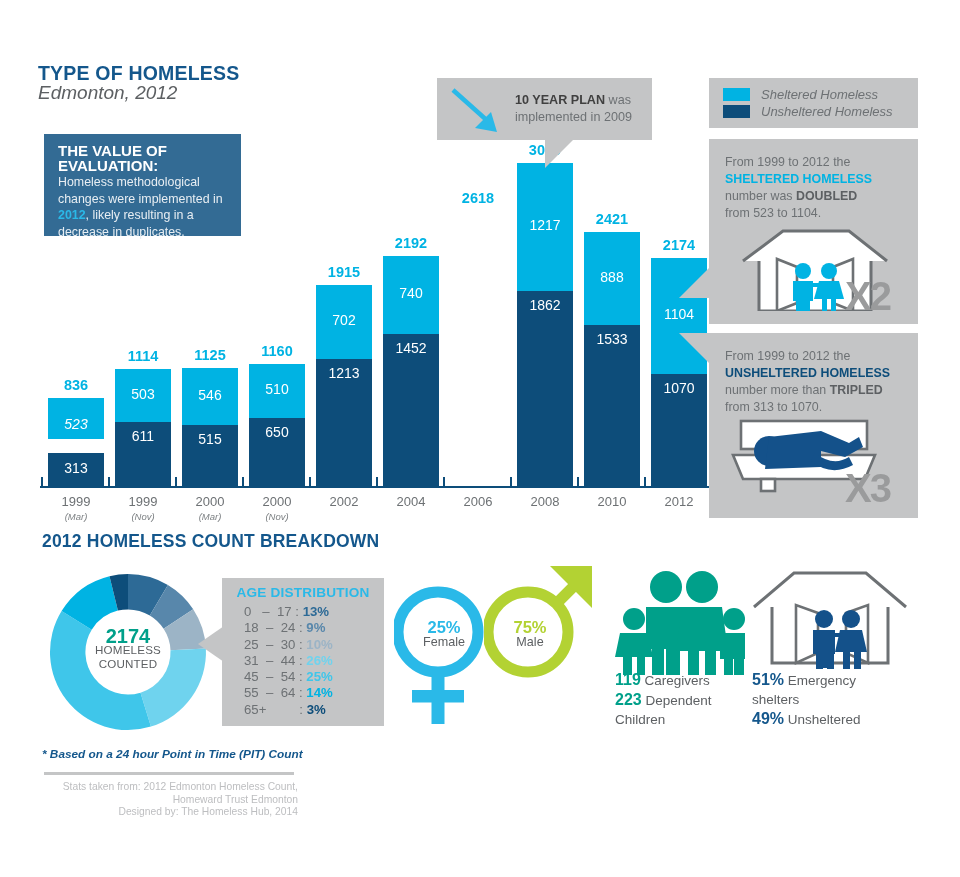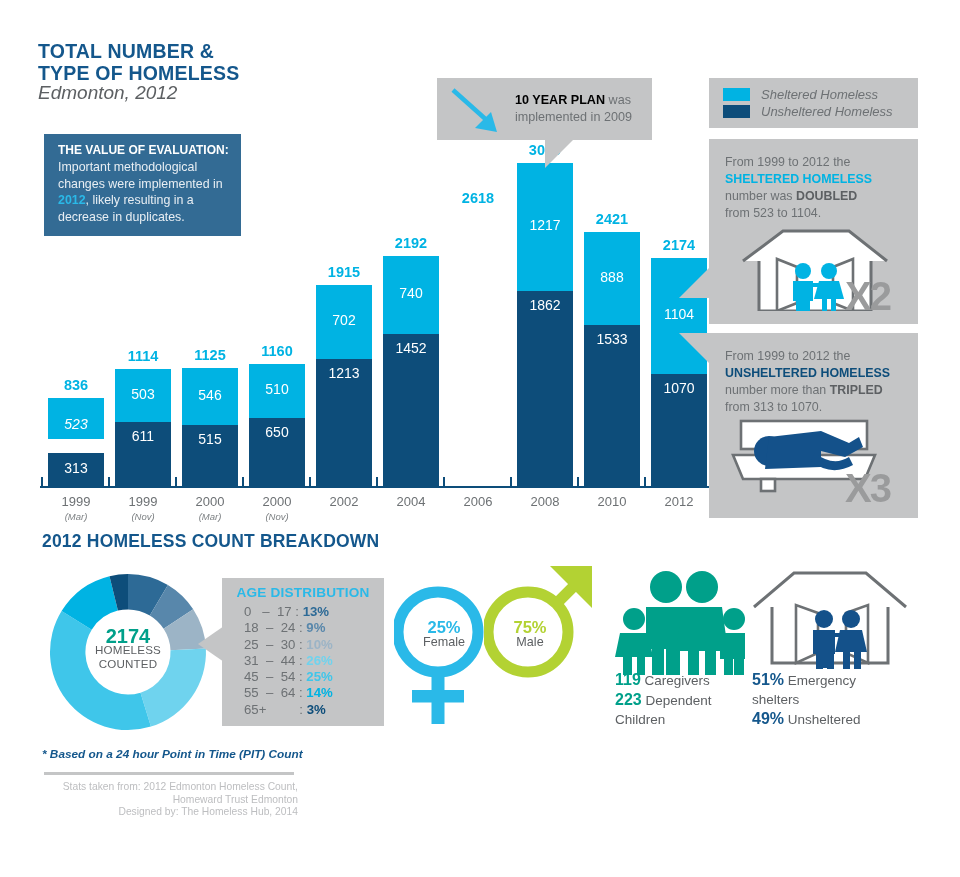--- a/index.html
+++ b/index.html
@@ -22,21 +22,21 @@
     font-size: 19px; font-style: italic; color: #5d6063;
   }
 
   
   .eval-box {
     position: absolute; left: 44px; top: 134px;
     width: 197px; height: 102px;
     background: #336b94; padding: 9px 12px 0 14px;
   }
   .eval-head {
-    font-size: 12px; font-weight: bold; color: #ffffff; line-height: 15px;
+    font-size: 15px; font-weight: bold; color: #ffffff; line-height: 15px;
   }
   .eval-body {
     font-size: 12.4px; color: #e8eef3; line-height: 16.5px; margin-top: 1px;
   }
   .eval-body .hl { color: #2ab9e8; font-weight: bold; }
 
   
   #chart { position: absolute; left: 0; top: 0; width: 700px; height: 530px; }
   .bar-group { position: absolute; bottom: 0; padding-left: 28px; }
   .seg { position: absolute; left: 0; width: 100%; }
@@ -70,21 +70,21 @@
   .legend-txt { font-size: 13px; font-style: italic; color: #6d7174; }
 
   .callout-10y {
     position: absolute; left: 437px; top: 78px; width: 215px; height: 62px;
     background: #c4c5c6;
   }
   .callout-10y .txt {
     position: absolute; left: 78px; top: 14px; font-size: 12.6px;
     color: #6d7174; line-height: 17px;
   }
-  .callout-10y .txt b { color: #000000; }
+  .callout-10y .txt b { color: #404040; }
   .tail { position: absolute; width: 0; height: 0; }
 
   .mult-x {
     position: absolute; font-size: 40px; font-weight: bold;
     color: #9a9b9c; letter-spacing: -2px;
   }
 
   
   .sec2-title {
     position: absolute; left: 42px; top: 531px;
@@ -129,28 +129,28 @@
     position: absolute; left: 38px; top: 781px; width: 260px;
     font-size: 10.3px; color: #bdbec0; line-height: 12.6px; text-align: right;
   }
 </style>
 </head>
 <body>
 
 <div id="page">
 
   <div class="title-main">
-    <span>TOTAL NUMBER &amp;</span><br>
+    <br>
     <span>TYPE OF HOMELESS</span>
   </div>
   <div class="title-sub">Edmonton, 2012</div>
 
   <div class="eval-box">
     <div class="eval-head">THE VALUE OF EVALUATION:</div>
-    <div class="eval-body"><span>Important methodological changes were implemented in </span><span class="hl">2012</span><span>, likely resulting in a decrease in duplicates.</span></div>
+    <div class="eval-body"><span>Homeless methodological changes were implemented in </span><span class="hl">2012</span><span>, likely resulting in a decrease in duplicates.</span></div>
   </div>
 
   <div id="chart">
       <div class="axis-line" style="left: 40px; top: 486px; width: 676px;"></div>
       <div class="bar-group" style="left: 48px; top: 398px; width: 56px; height: 88px;">
         <div class="seg seg-shelt" style="top: 0px; height: 41px; font-style: italic;">
           <div class="seg-label" style="top: 17.5px;">523</div>
         </div>
         <div class="seg seg-unshelt" style="top: 55px; height: 33px;">
           <div class="seg-label" style="top: 6.5px;">313</div>

